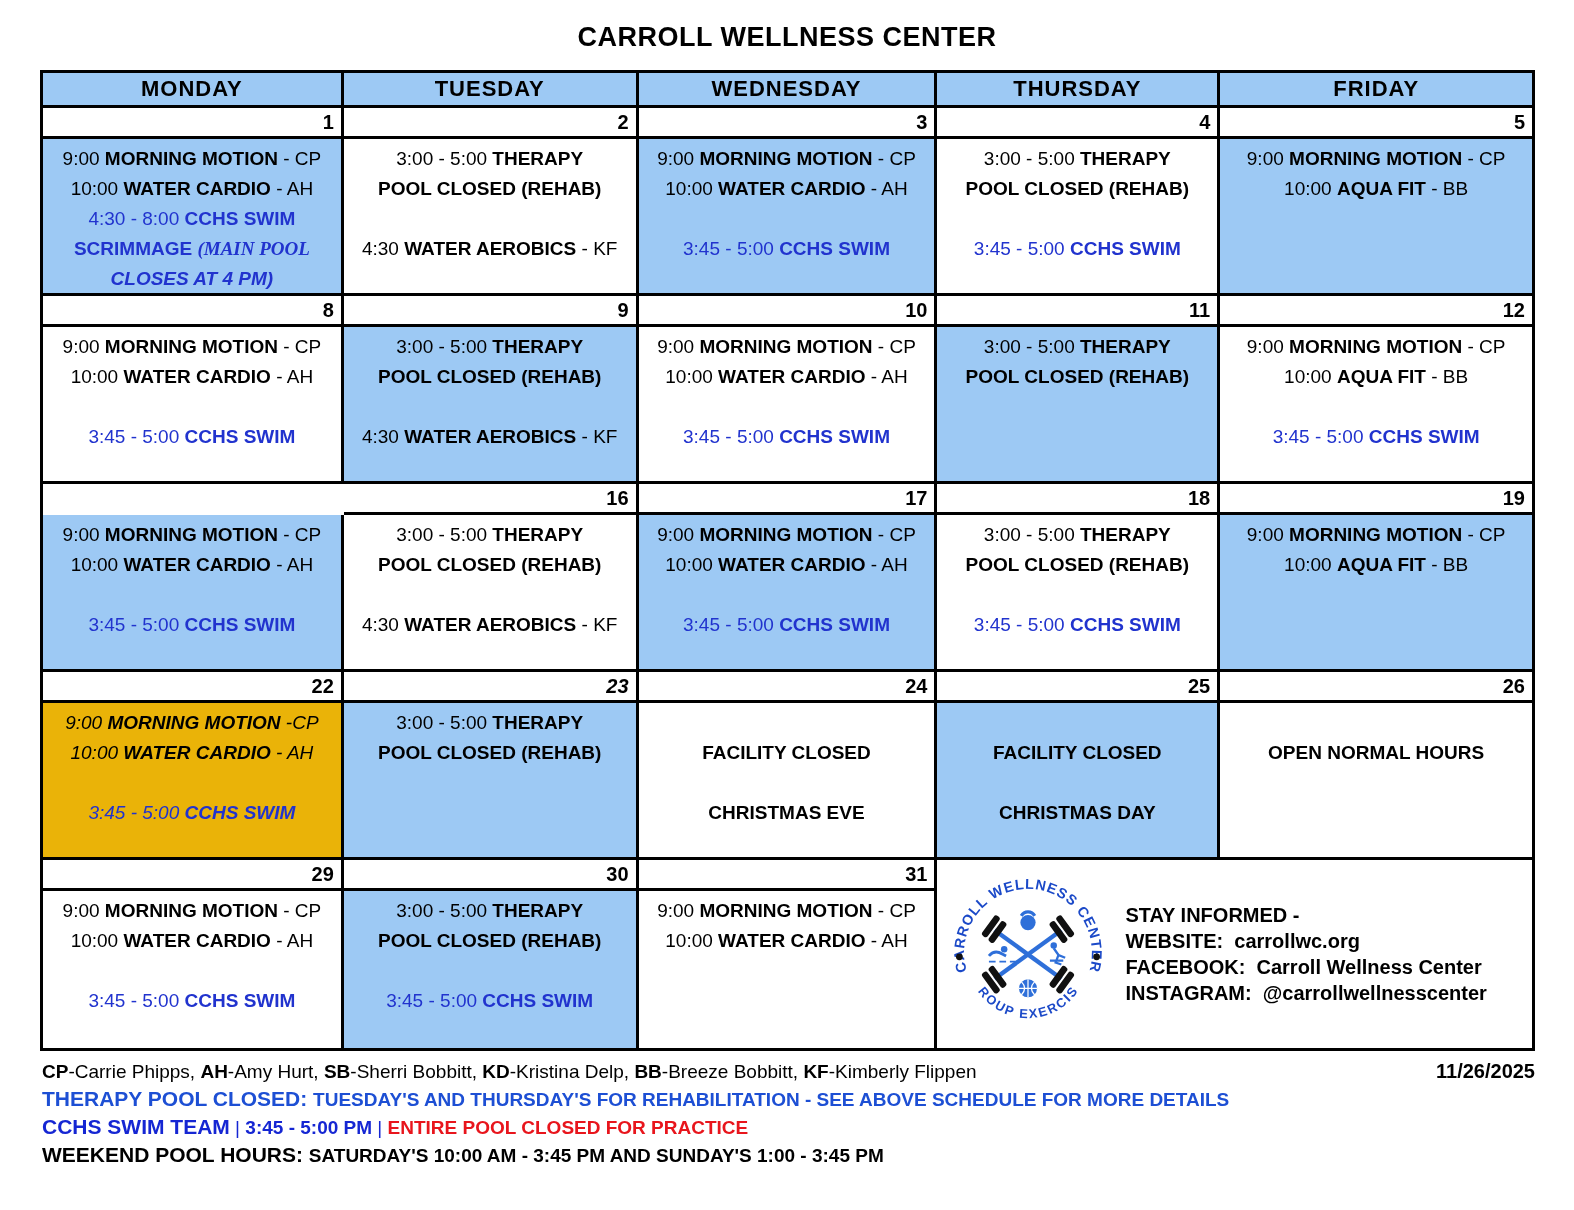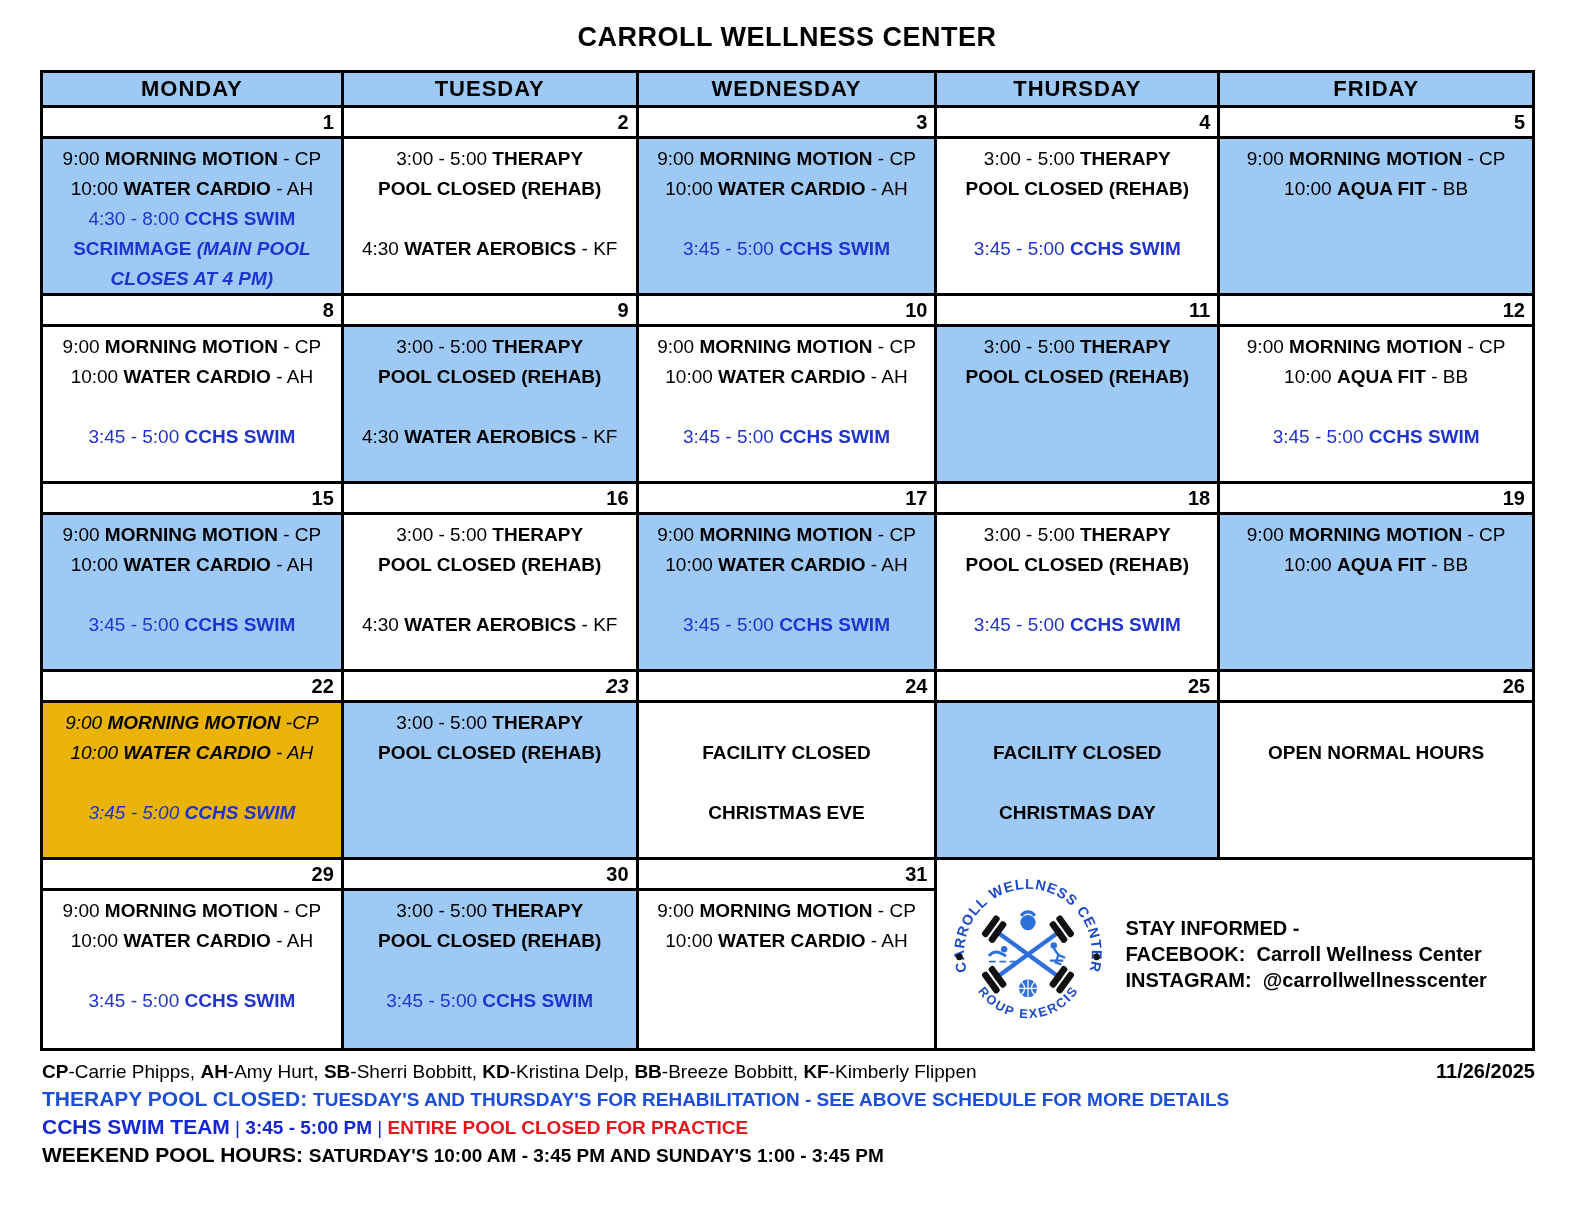--- a/index.html
+++ b/index.html
@@ -42,21 +42,21 @@
       <div class="hcell" style="background: rgb(157, 201, 244);">WEDNESDAY</div>
       <div class="hcell" style="background: rgb(157, 201, 244);">THURSDAY</div>
       <div class="hcell last-col" style="background: rgb(157, 201, 244);">FRIDAY</div>
     </div>
 <div class="week">
       <div class="dcell" style="grid-area: 1 / 1;">1</div>
       <div class="ccell" style="grid-area: 2 / 1; background: rgb(157, 201, 244);">
         <div class="line"><span class="seg">9:00  </span><span class="seg b">MORNING MOTION</span><span class="seg"> - CP</span></div>
         <div class="line"><span class="seg">10:00  </span><span class="seg b">WATER CARDIO</span><span class="seg"> - AH</span></div>
         <div class="line"><span class="seg" style="color: rgb(33, 51, 206);">4:30 - 8:00 </span><span class="seg b" style="color: rgb(33, 51, 206);">CCHS SWIM</span></div>
-        <div class="line"><span class="seg b" style="color: rgb(33, 51, 206);">SCRIMMAGE </span><span class="seg b i" style="color: rgb(33, 51, 206);">(MAIN POOL</span></div>
+        <div class="line"><span class="seg b" style="color: rgb(33, 51, 206);">SCRIMMAGE </span><span class="seg b i" style="color: rgb(33, 51, 206); font-family: Liberation Serif, serif;">(MAIN POOL</span></div>
         <div class="line"><span class="seg b i" style="color: rgb(33, 51, 206);">CLOSES AT 4 PM)</span></div>
       </div>
       <div class="dcell" style="grid-area: 1 / 2;">2</div>
       <div class="ccell" style="grid-area: 2 / 2; background: rgb(255, 255, 255);">
         <div class="line"><span class="seg">3:00 - 5:00 </span><span class="seg b">THERAPY</span></div>
         <div class="line"><span class="seg b">POOL CLOSED (REHAB)</span></div>
         <div class="line">&nbsp;</div>
         <div class="line"><span class="seg">4:30  </span><span class="seg b">WATER AEROBICS</span><span class="seg"> - KF</span></div>
       </div>
       <div class="dcell" style="grid-area: 1 / 3;">3</div>
@@ -108,21 +108,20 @@
       </div>
       <div class="dcell last-col" style="grid-area: 1 / 5;">12</div>
       <div class="ccell last-col" style="grid-area: 2 / 5; background: rgb(255, 255, 255);">
         <div class="line"><span class="seg">9:00  </span><span class="seg b">MORNING MOTION</span><span class="seg"> - CP</span></div>
         <div class="line"><span class="seg">10:00  </span><span class="seg b">AQUA FIT</span><span class="seg"> - BB</span></div>
         <div class="line">&nbsp;</div>
         <div class="line"><span class="seg" style="color: rgb(33, 51, 206);">3:45 - 5:00 </span><span class="seg b" style="color: rgb(33, 51, 206);">CCHS SWIM</span></div>
       </div>
     </div>
     <div class="week">
-      <div class="dcell" style="grid-area: 1 / 1;">15</div>
       <div class="ccell" style="grid-area: 2 / 1; background: rgb(157, 201, 244);">
         <div class="line"><span class="seg">9:00  </span><span class="seg b">MORNING MOTION</span><span class="seg"> - CP</span></div>
         <div class="line"><span class="seg">10:00  </span><span class="seg b">WATER CARDIO</span><span class="seg"> - AH</span></div>
         <div class="line">&nbsp;</div>
         <div class="line"><span class="seg" style="color: rgb(33, 51, 206);">3:45 - 5:00 </span><span class="seg b" style="color: rgb(33, 51, 206);">CCHS SWIM</span></div>
       </div>
       <div class="dcell" style="grid-area: 1 / 2;">16</div>
       <div class="ccell" style="grid-area: 2 / 2; background: rgb(255, 255, 255);">
         <div class="line"><span class="seg">3:00 - 5:00 </span><span class="seg b">THERAPY</span></div>
         <div class="line"><span class="seg b">POOL CLOSED (REHAB)</span></div>
@@ -243,20 +242,21 @@
         <circle cx="112" cy="76" r="3.4" fill="#2E6FD9"></circle>
         <path d="M 112,79 l 5,7 l 7,3 M 117,86 l -3,8 l 6,2 M 108,92 h 14" stroke="#2E6FD9" stroke-width="2.4" fill="none"></path>
       </g>
       <g>
         <circle cx="85" cy="121" r="9.5" fill="#2E6FD9"></circle>
         <path d="M 85,111.5 v 19 M 75.5,121 h 19 M 78,114 q 7,7 0,14 M 92,114 q -7,7 0,14" stroke="#ffffff" stroke-width="1.3" fill="none"></path>
       </g>
     </svg>
     <div class="info-text">
       <div>STAY INFORMED -</div>
+      <div><span>WEBSITE:</span>&nbsp; <span>carrollwc.org</span></div>
       <div><span>FACEBOOK:</span>&nbsp; <span>Carroll Wellness Center</span></div>
       <div><span>INSTAGRAM:</span>&nbsp; <span>@carrollwellnesscenter</span></div>
     </div>
   </div>
     </div>
   </div>
 
 <div class="footer">
   <div class="f-row1">
     <div class="f-line" id="creditsLine"><span class="seg b">CP</span><span class="seg">-Carrie Phipps, </span><span class="seg b">AH</span><span class="seg">-Amy Hurt, </span><span class="seg b">SB</span><span class="seg">-Sherri Bobbitt, </span><span class="seg b">KD</span><span class="seg">-Kristina Delp, </span><span class="seg b">BB</span><span class="seg">-Breeze Bobbitt, </span><span class="seg b">KF</span><span class="seg">-Kimberly Flippen</span></div>

